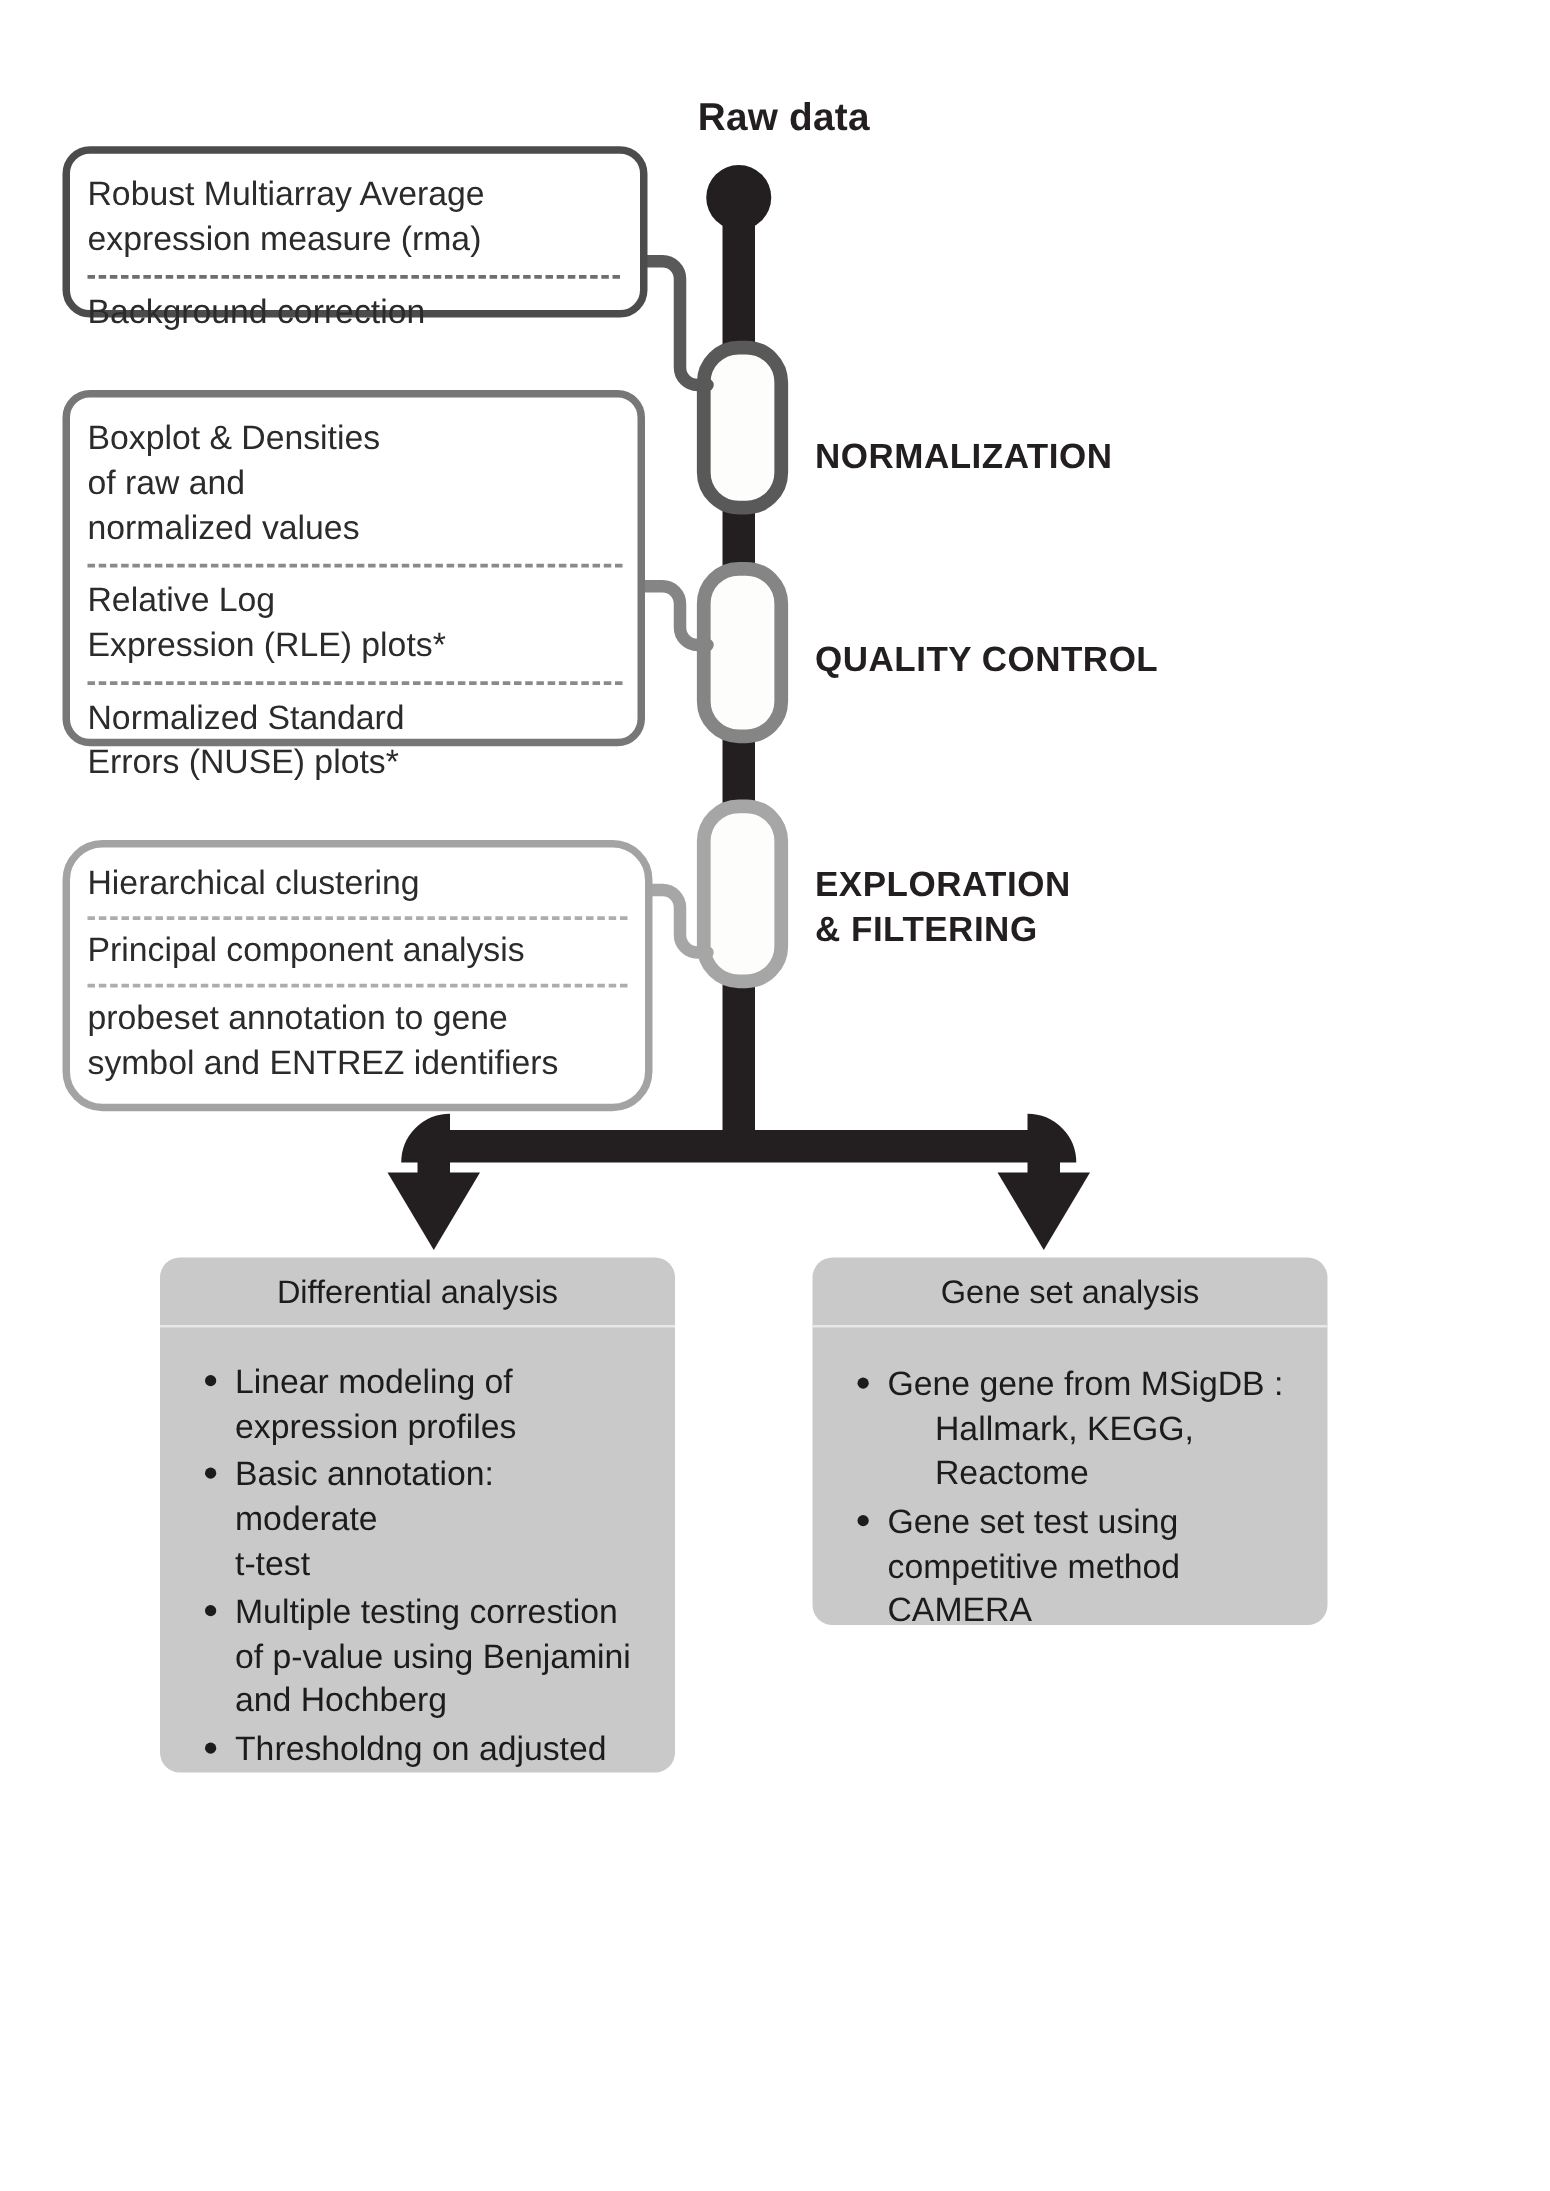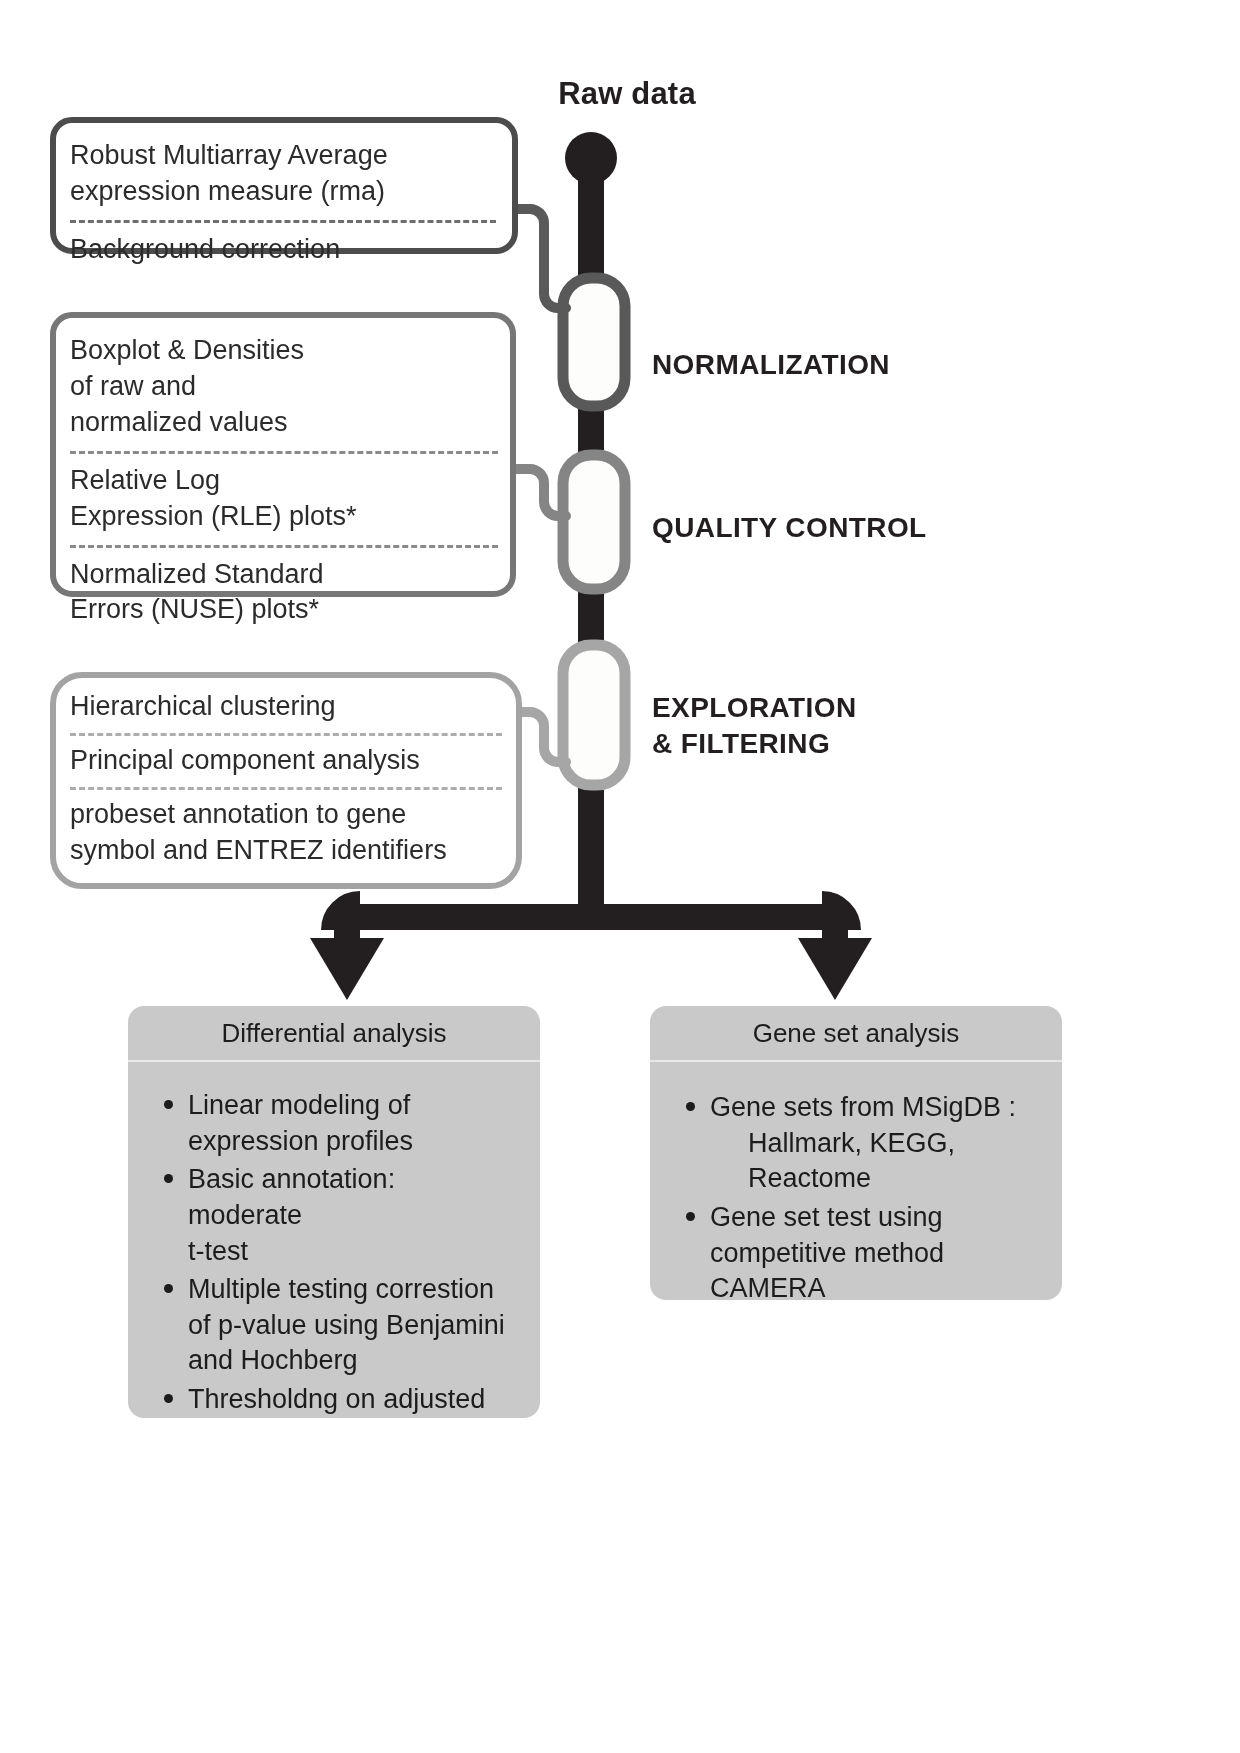--- a/index.html
+++ b/index.html
@@ -179,21 +179,21 @@
 p-value and logFC</span>
       </li>
     </ul>
   </div>
 
   <div class="gpanel" id="panel-gsa">
     <div class="ghead">Gene set analysis</div>
     <ul>
       <li>
         <span class="dot"></span>
-        <span>Gene sets from MSigDB :</span>
+        <span>Gene gene from MSigDB :</span>
         <span class="sub" style="white-space:pre-line;">Hallmark, KEGG,
 Reactome</span>
       </li>
       <li>
         <span class="dot"></span>
         <span style="white-space:pre-line;">Gene set test using
 competitive method
 CAMERA</span>
       </li>
     </ul>

